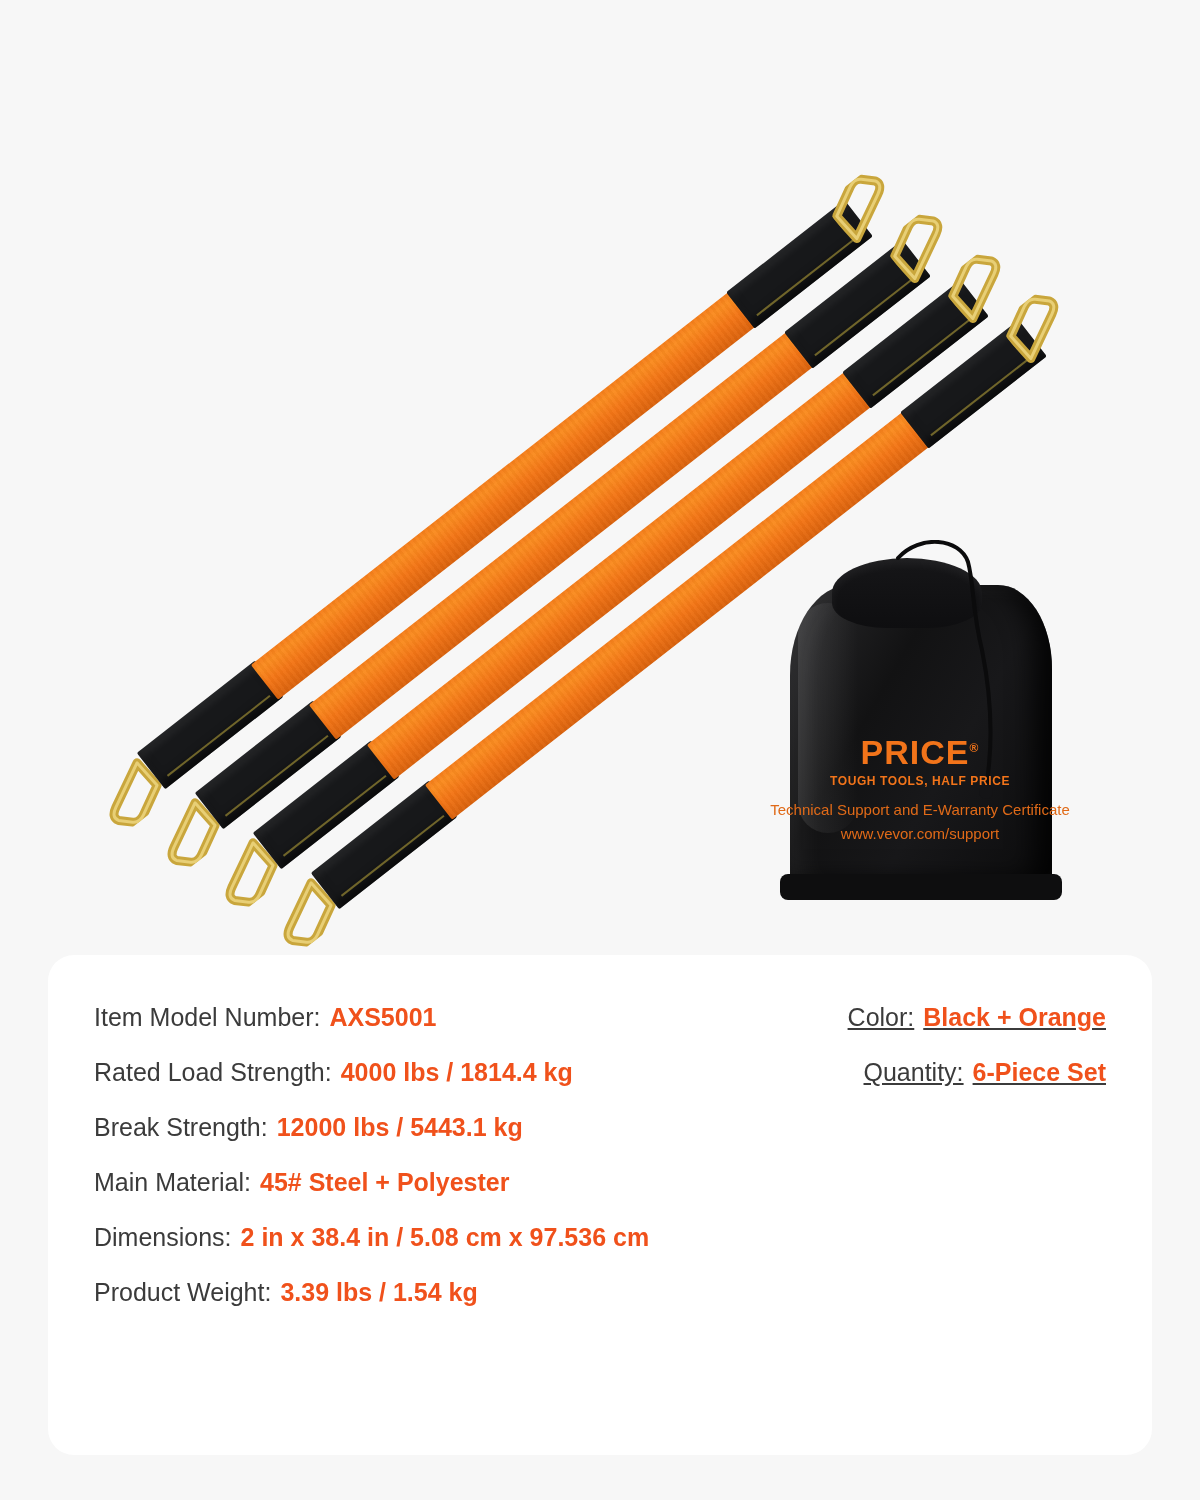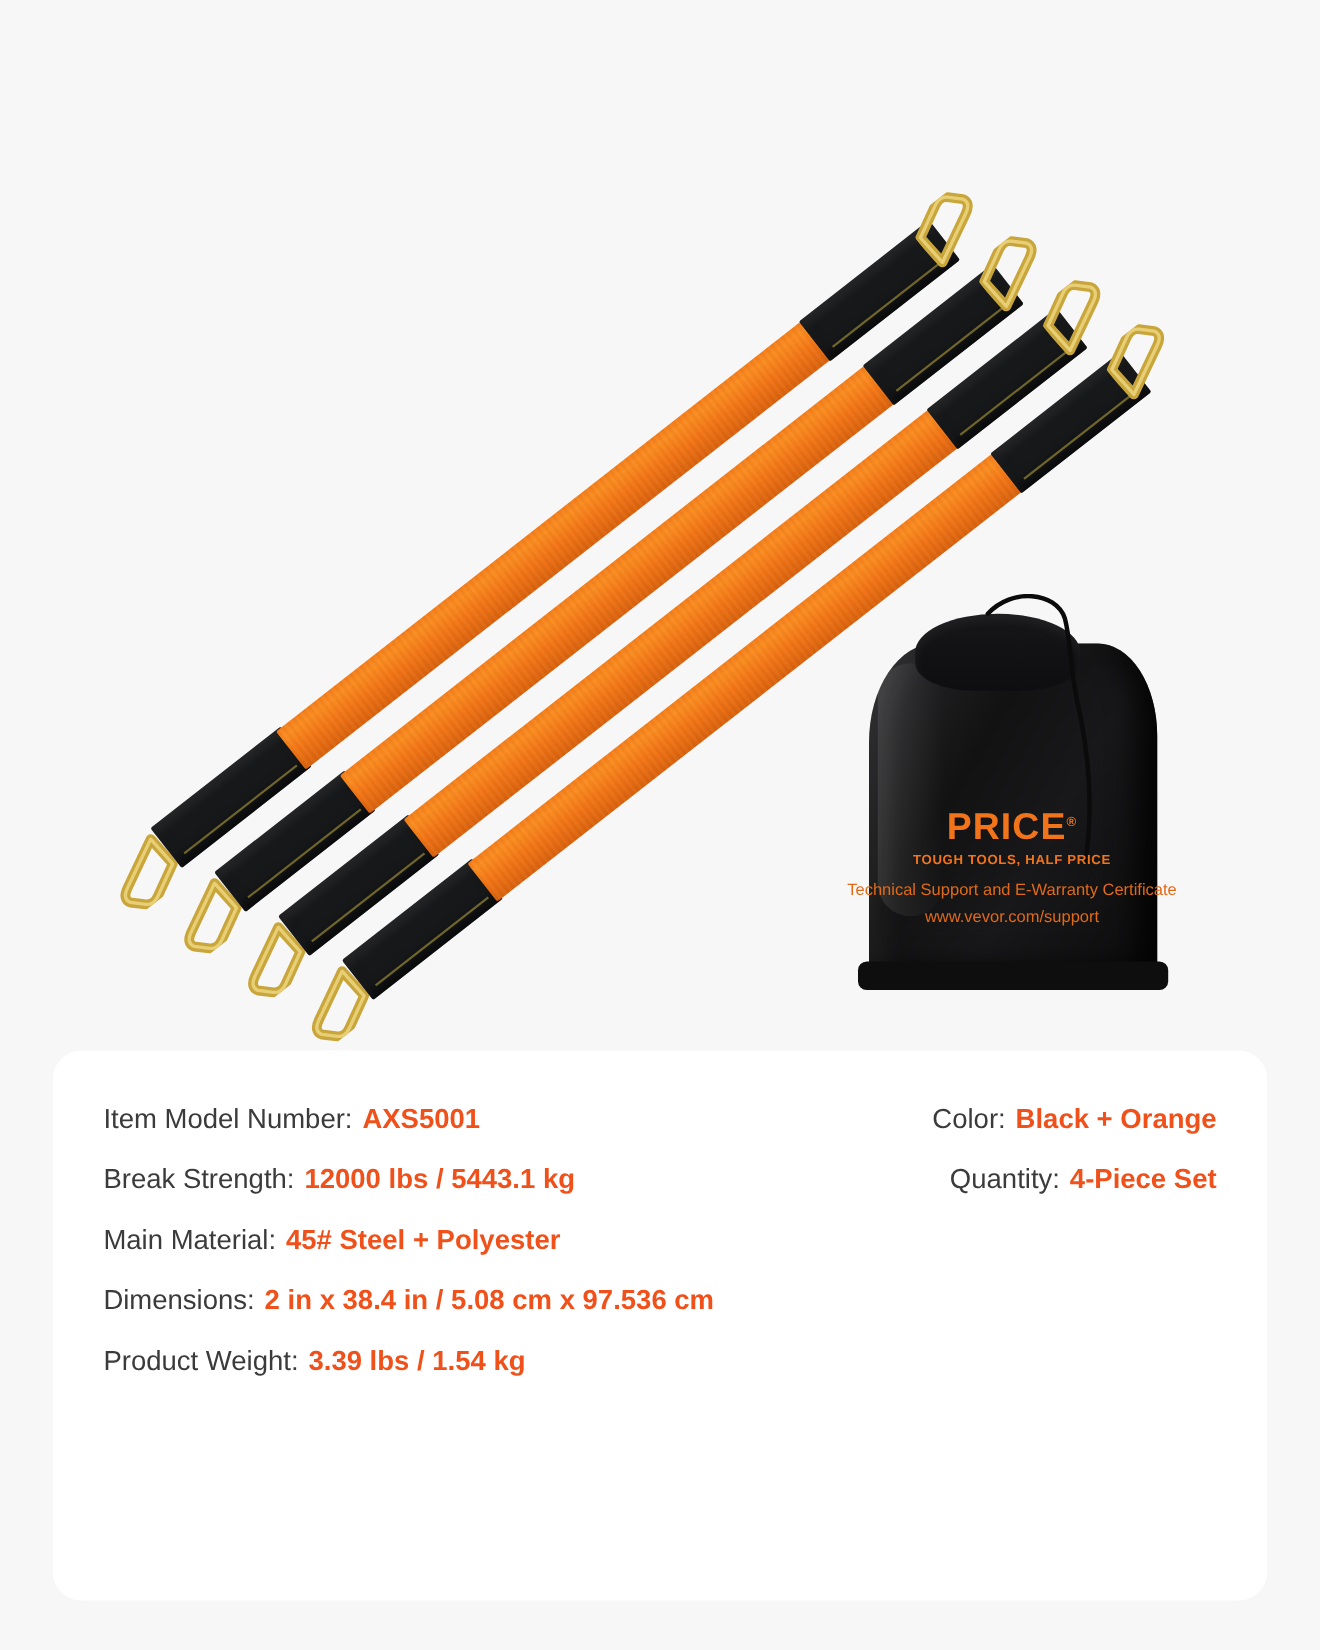--- a/index.html
+++ b/index.html
@@ -224,20 +224,21 @@
     white-space: nowrap;
   }
   .right-col {
     position: absolute;
     right: 46px;
     top: 48px;
     text-align: right;
   }
   .right-col .spec-row {
     justify-content: flex-end;
+    text-decoration: underline;
   }
 </style>
 </head>
 <body>
 
 <div class="hero">
 
   <div class="straps-wrap">
 
     <div class="strap" style="left:40px; top:760px;">
@@ -314,20 +315,24 @@
   </div>
 </div>
 
 <div class="spec-card">
   <div class="spec-inner">
     <div class="spec-row">
       <span class="spec-label">Item Model Number:</span>
       <span class="spec-value">AXS5001</span>
     </div>
     <div class="spec-row">
+      <span class="spec-label">Rated Load Strength:</span>
+      <span class="spec-value">4000 lbs / 1814.4 kg</span>
+    </div>
+    <div class="spec-row">
       <span class="spec-label">Break Strength:</span>
       <span class="spec-value">12000 lbs / 5443.1 kg</span>
     </div>
     <div class="spec-row">
       <span class="spec-label">Main Material:</span>
       <span class="spec-value">45# Steel + Polyester</span>
     </div>
     <div class="spec-row">
       <span class="spec-label">Dimensions:</span>
       <span class="spec-value">2 in x 38.4 in / 5.08 cm x 97.536 cm</span>
@@ -338,16 +343,16 @@
     </div>
   </div>
 
   <div class="right-col">
     <div class="spec-row">
       <span class="spec-label">Color:</span>
       <span class="spec-value">Black + Orange</span>
     </div>
     <div class="spec-row">
       <span class="spec-label">Quantity:</span>
-      <span class="spec-value">4-Piece Set</span>
+      <span class="spec-value">6-Piece Set</span>
     </div>
   </div>
 </div>
 
 </body></html>

